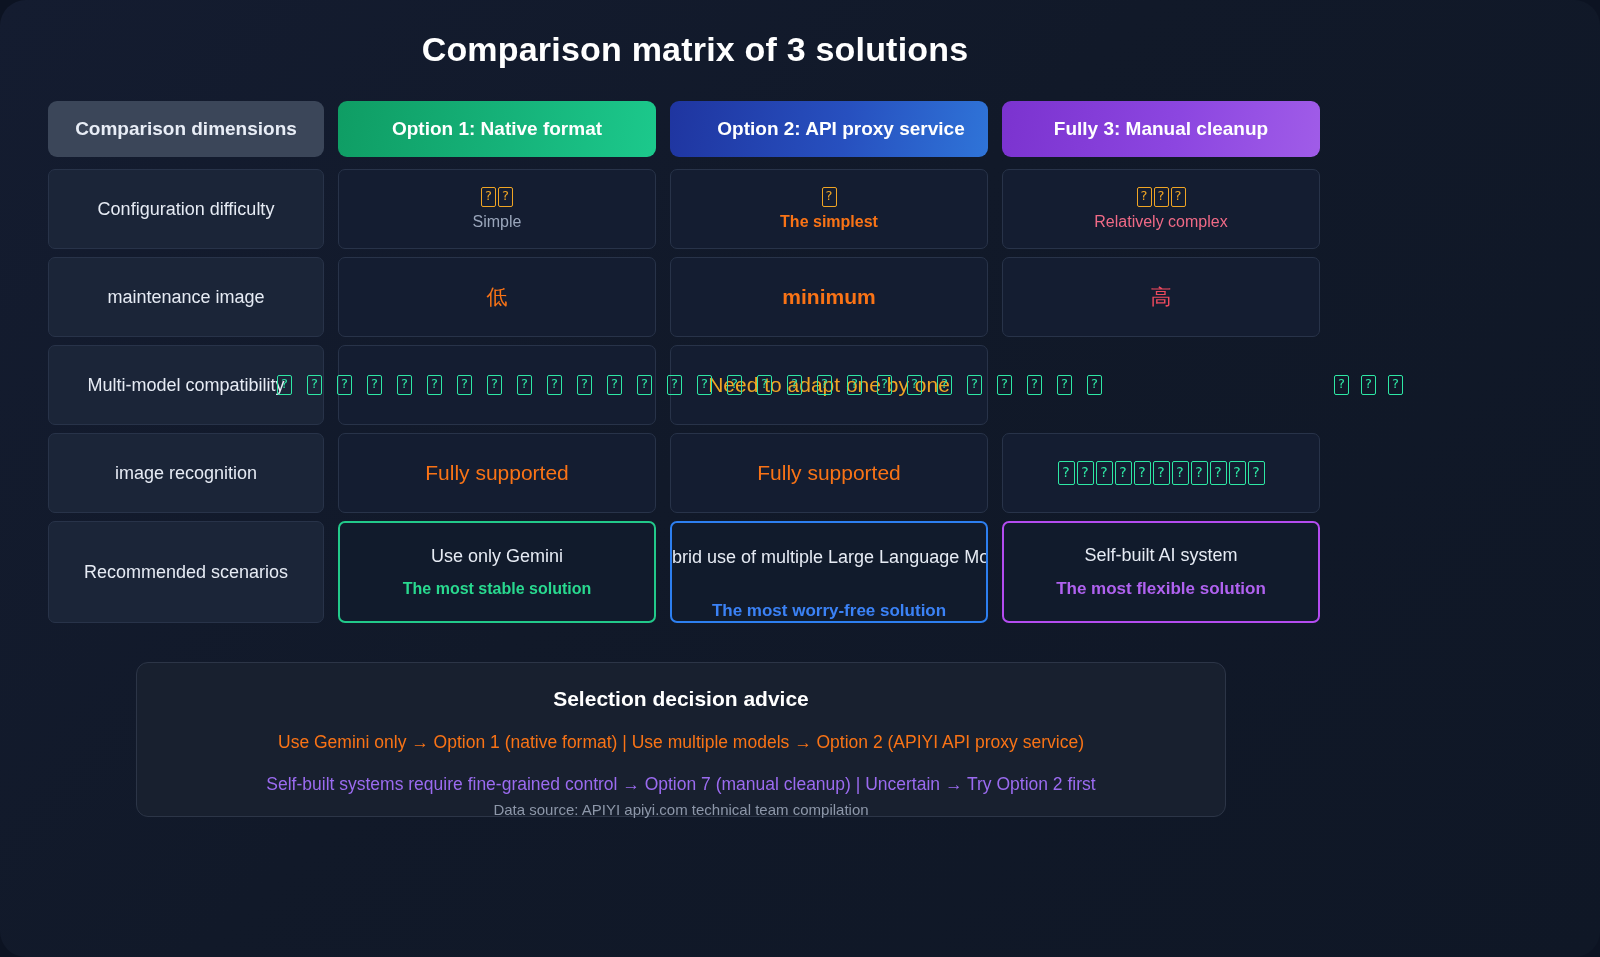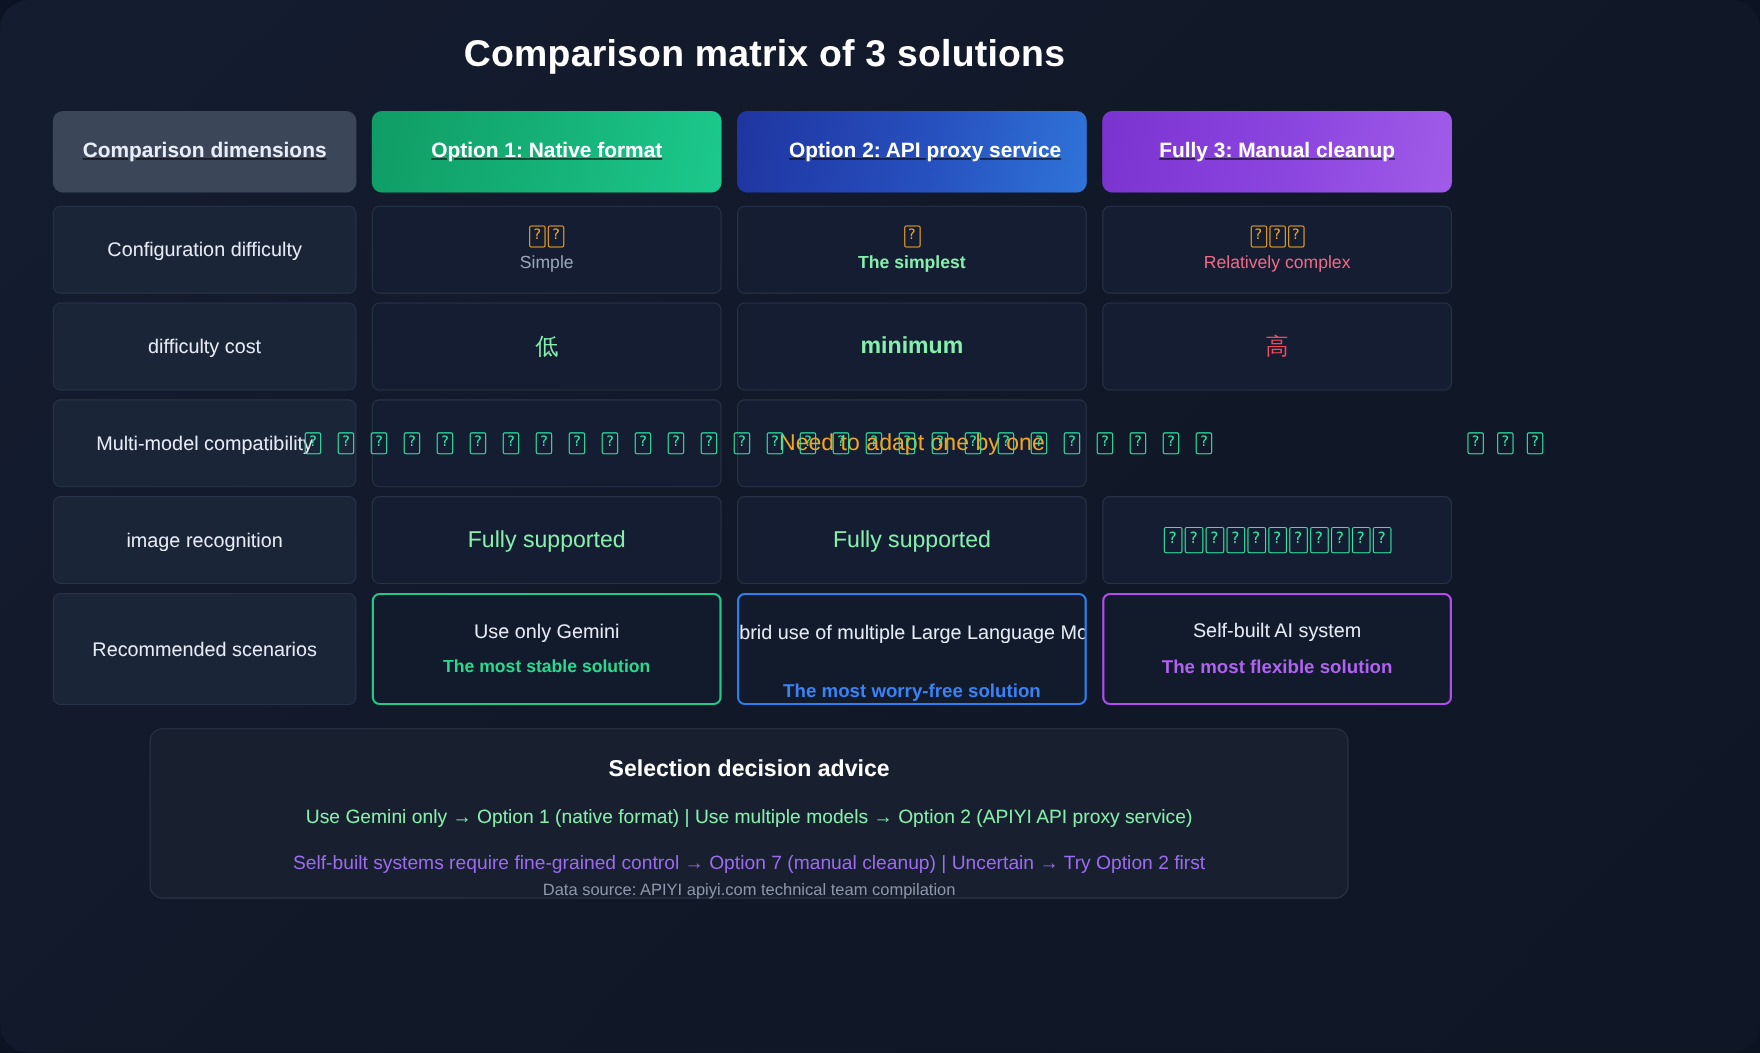--- a/index.html
+++ b/index.html
@@ -36,21 +36,21 @@
   .cell {
     border-radius: 7px;
     display: flex; flex-direction: column;
     align-items: center; justify-content: center;
     position: relative;
   }
   .c0 { width: 276px; flex: none; }
   .c1, .c2, .c3 { width: 318px; flex: none; }
 
   
-  .hcell { height: 74px; border-radius: 9px; text-decoration: underline; }
+  .hcell { height: 56px; border-radius: 9px; }
   .hcell span {
     font-size: 19px; font-weight: bold; color: #ffffff;
     white-space: nowrap;
   }
   .h-dim { background: #3b4659; }
   .h-dim span { color: #e8edf6; }
   .h-1 { background: linear-gradient(100deg, #0f9d64 0%, #16b37a 55%, #1cc98c 100%); }
   .h-2 { background: linear-gradient(100deg, #1f35a0 0%, #2750bf 55%, #2f74d8 100%); padding-left: 24px; }
   .h-3 { background: linear-gradient(100deg, #7b33cf 0%, #8c46e0 55%, #a05ce8 100%); }
 
@@ -62,21 +62,21 @@
   }
   .bcell.dim { background: #1b2538; }
   .bcell.tall { height: 102px; }
   .label {
     font-size: 18px; color: #e6ebf4; white-space: nowrap;
   }
   .big { font-size: 21px; }
   .sub { font-size: 16px; margin-top: 6px; white-space: nowrap; }
   .bold { font-weight: bold; }
   .grey  { color: #9aa6bb; }
-  .green { color: #86efac; }
+  .green { color: #f97316; }
   .green2{ color: #29d98f; }
   .red   { color: #f06a86; }
   .redcjk{ color: #ef4a5e; }
   .blue  { color: #3b82f6; }
   .purple{ color: #b062f0; }
   .orange{ color: #f0a524; }
 
   
   .hl-green  { border: 2px solid #22c98a; background: #111b2c; }
   .hl-blue   { border: 2px solid #2d7ff0; background: #111b2c; }
@@ -163,21 +163,21 @@
         <span class="sub bold green">The simplest</span>
       </div>
       <div class="cell bcell c3">
         <span class="tofurow" id="r0c3boxes"><span class="tofu amber">?</span><span class="tofu amber">?</span><span class="tofu amber">?</span></span>
         <span class="sub red">Relatively complex</span>
       </div>
     </div>
 
     <div class="row">
       <div class="cell bcell dim c0">
-        <span class="label">difficulty cost</span>
+        <span class="label">maintenance image</span>
       </div>
       <div class="cell bcell c1">
         <span class="big green">低</span>
       </div>
       <div class="cell bcell c2">
         <span class="big bold green">minimum</span>
       </div>
       <div class="cell bcell c3">
         <span class="big redcjk">高</span>
       </div>

